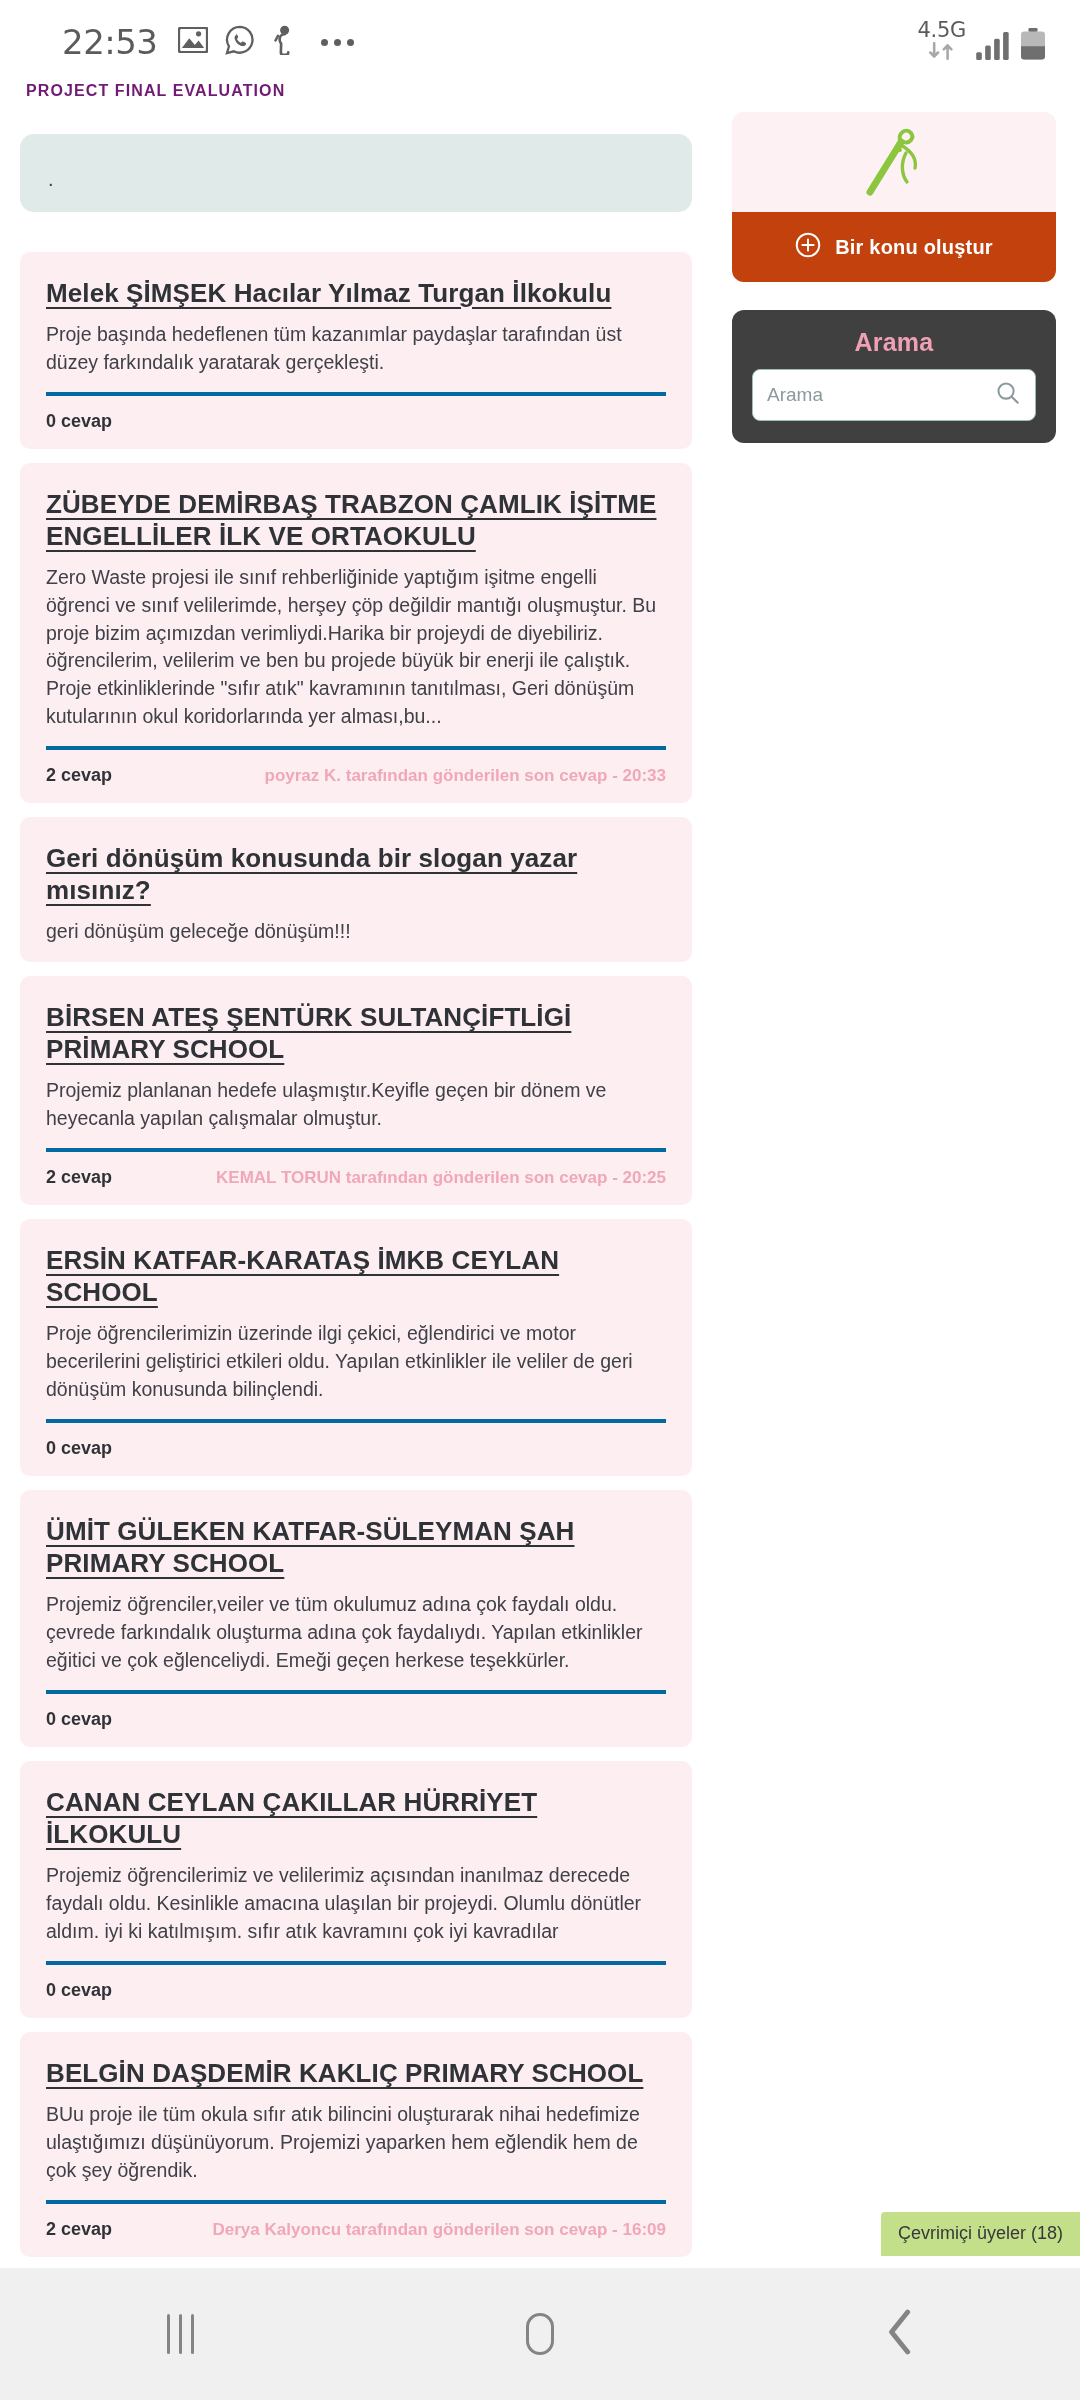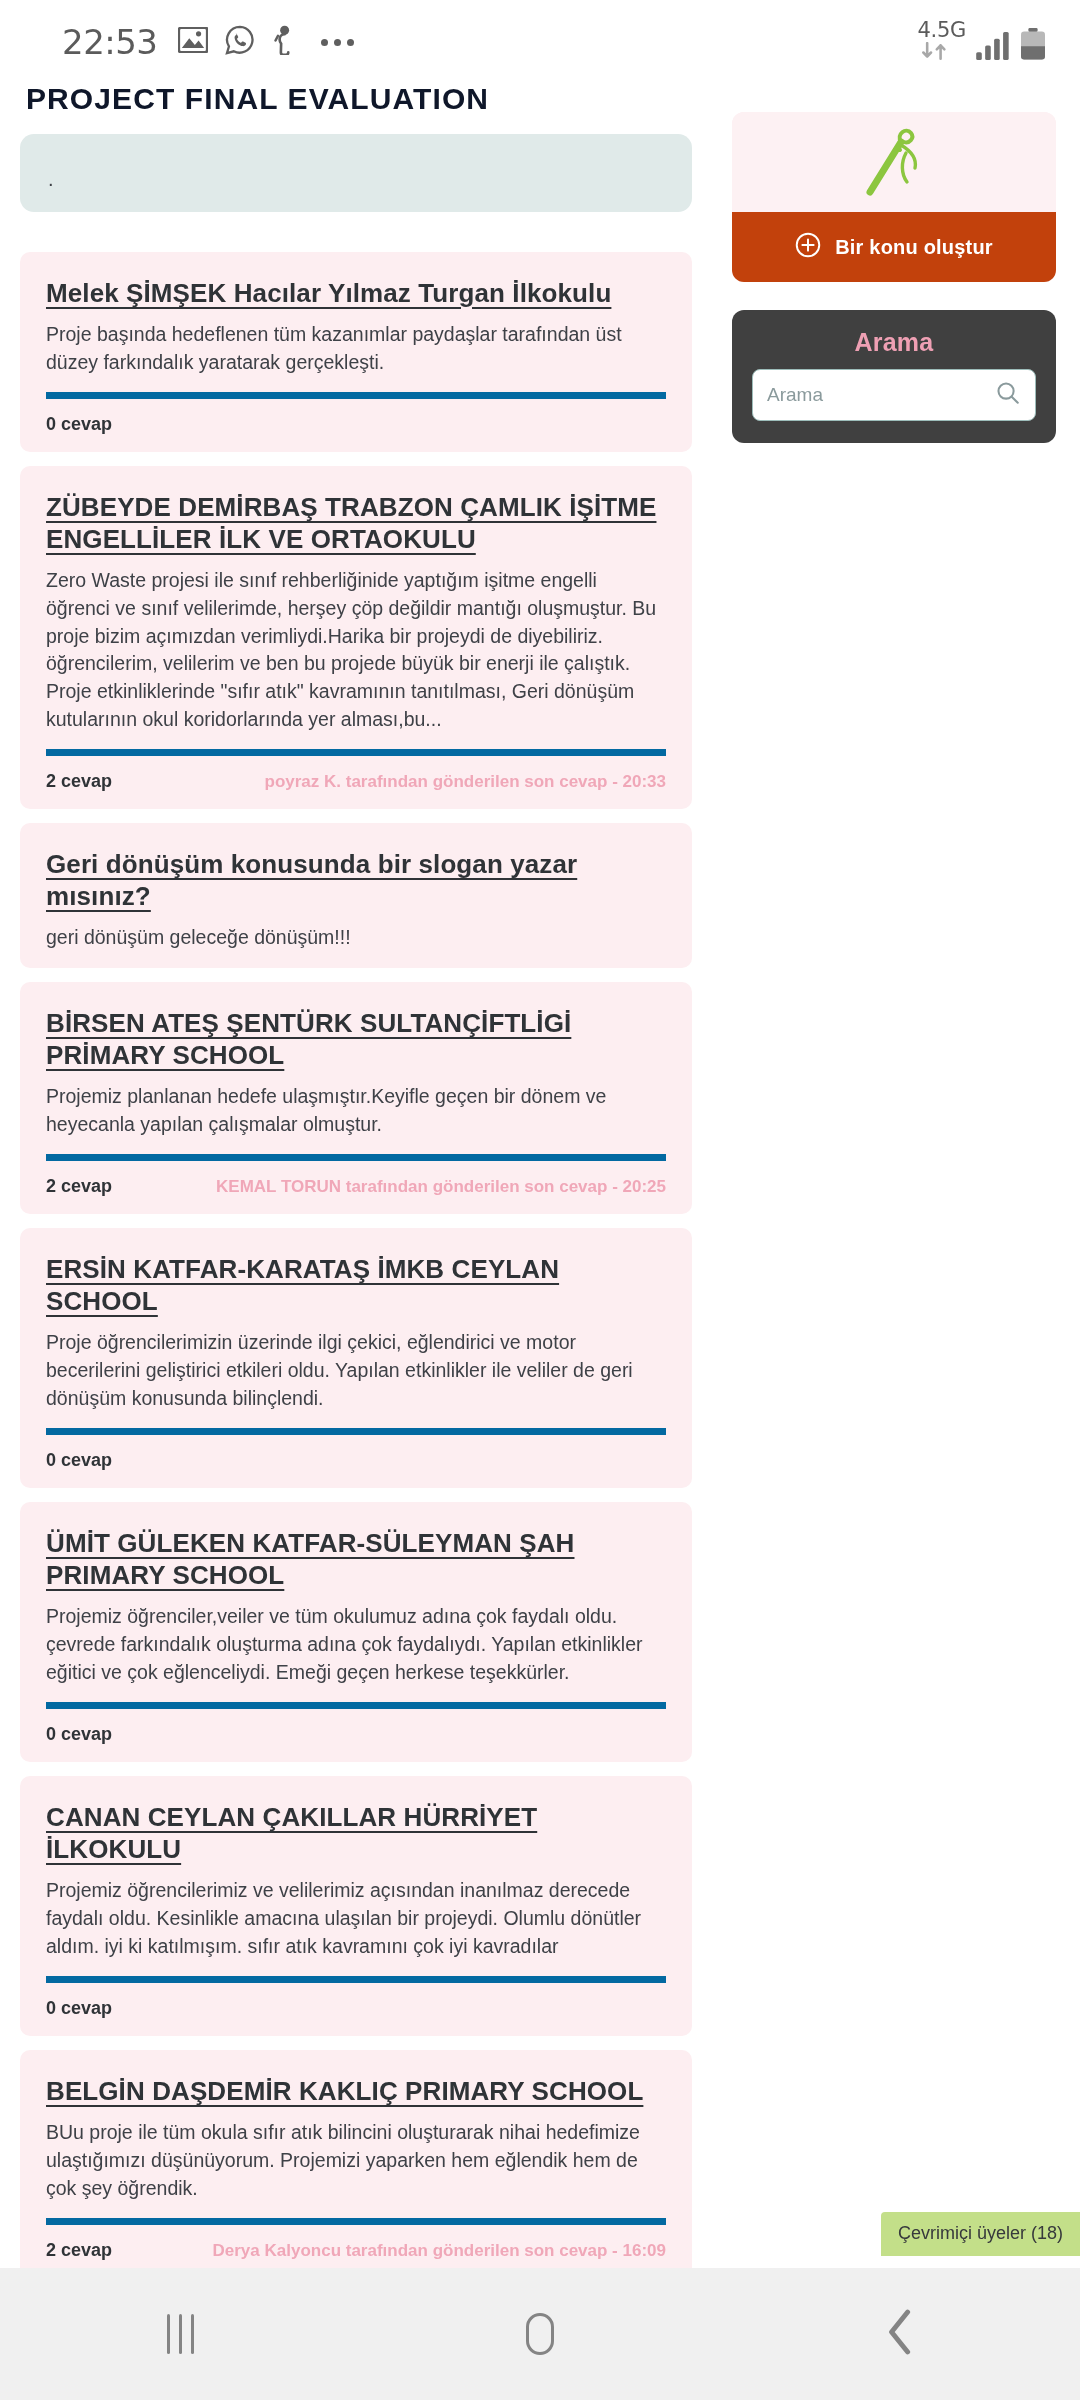--- a/index.html
+++ b/index.html
@@ -50,38 +50,38 @@
     display: flex; gap: 6px; align-items: center; margin-left: 8px;
   }
   .sb-dots i {
     width: 7px; height: 7px; border-radius: 50%;
     background: #5f5f5f; display: block;
   }
   .sb-right {
     display: flex; align-items: flex-end; gap: 10px;
   }
   .net-stack {
-    display: flex; flex-direction: column; align-items: flex-start;
+    display: flex; flex-direction: column; align-items: center;
     line-height: 1;
   }
   .net-label {
     font-size: 21px; color: #5b5b5b;
     font-family: "DejaVu Sans", sans-serif;
     letter-spacing: -0.3px;
   }
   .net-arrows { margin-top: 1px; }
 
   
   .page-title {
     position: absolute;
     left: 26px;
     top: 82px;
-    font-size: 30px;
-    font-weight: bold;
-    color: #0f172a;
+    font-size: 16px;
+    font-weight: bold;
+    color: #701a75;
     letter-spacing: 1.1px;
     font-family: "Liberation Sans", sans-serif;
   }
 
   
   .feed {
     position: absolute;
     left: 20px;
     top: 134px;
     width: 672px;
@@ -114,21 +114,21 @@
     display: inline;
   }
   .card-body {
     font-size: 19.5px;
     color: #3e4147;
     line-height: 1.42;
     margin-top: 11px;
     padding-bottom: 16px;
   }
   .card-foot {
-    border-top: 7px solid #0369a1;
+    border-top: 4px solid #0369a1;
     display: flex;
     align-items: center;
     justify-content: space-between;
     padding: 15px 0 17px 0;
   }
   .card-replies {
     font-size: 18px;
     font-weight: bold;
     color: #2f3337;
   }

